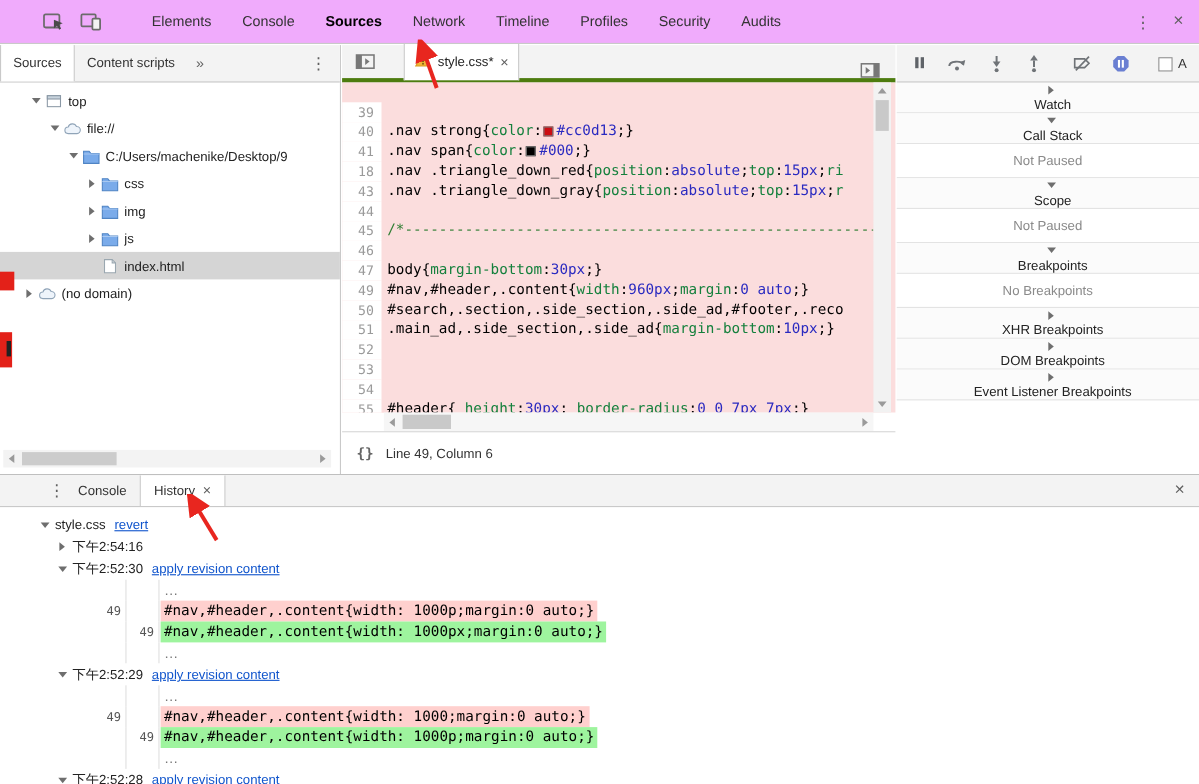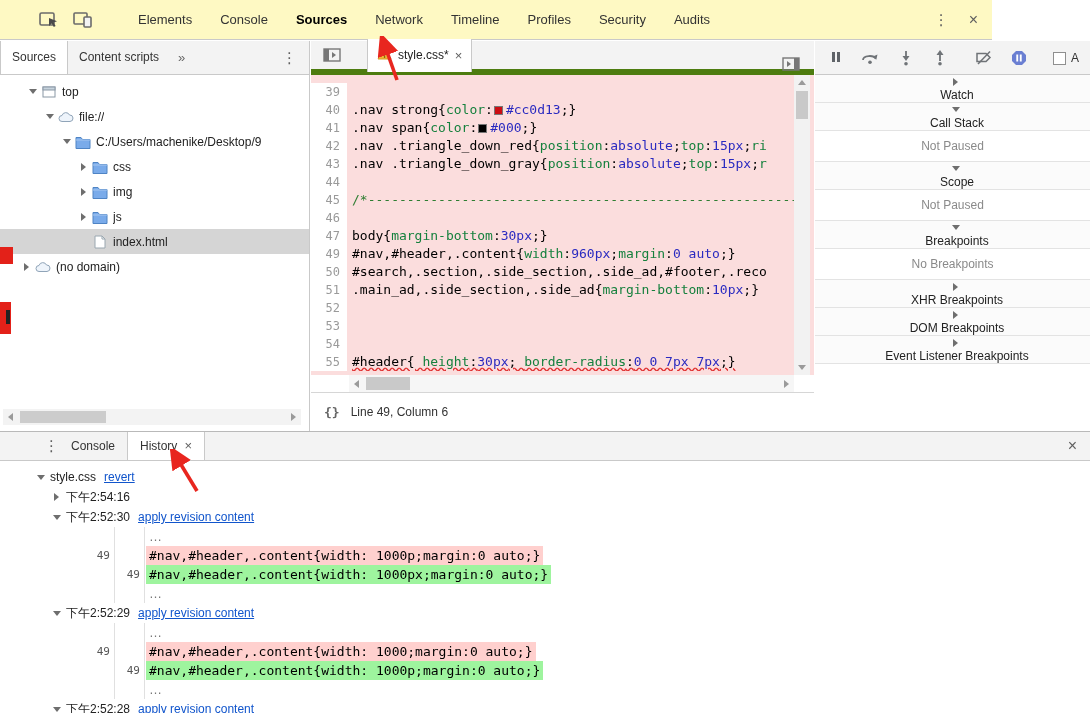--- a/index.html
+++ b/index.html
@@ -1,21 +1,21 @@
 <!DOCTYPE html>
 <html><head>
 <meta charset="utf-8">
 <style>
   *{box-sizing:border-box;margin:0;padding:0;}
   html,body{background:#fff;}
   body{font-family:"Liberation Sans","DejaVu Sans",sans-serif;font-size:12px;color:#222;}
   .root{position:relative;width:1090px;height:713px;background:#fff;overflow:hidden;}
 
   
-  #main-toolbar{position:absolute;left:0;top:0;width:992px;height:40px;background:#fef9c3;border-bottom:1px solid #c9c9c9;display:flex;align-items:center;}
+  #main-toolbar{position:absolute;left:0;top:0;width:1090px;height:40px;background:#f0abfc;border-bottom:1px solid #c9c9c9;display:flex;align-items:center;}
   .tb-icon{width:26px;height:26px;display:flex;align-items:center;justify-content:center;}
   #inspect-icon{margin-left:36px;}
   #device-icon{margin-left:8px;}
   #main-tabs{display:flex;margin-left:28px;height:100%;}
   #main-tabs .tab{padding:0 14px;line-height:39px;font-size:13px;color:#333;white-space:nowrap;}
   #main-tabs .tab.sel{color:#000;font-weight:bold;}
   .tb-right{position:absolute;right:0;top:0;height:40px;display:flex;align-items:center;gap:20px;padding-right:14px;}
   .menu-dots{font-size:15px;color:#5f5f5f;}
   .close-x{font-size:16px;color:#5f5f5f;}
 
@@ -40,28 +40,28 @@
   #tree-scrollbar{position:absolute;left:3px;right:8px;top:368px;height:16px;background:#f3f3f3;}
   .sbh-btn{position:absolute;top:0;width:15px;height:16px;display:flex;align-items:center;justify-content:center;}
   .tri-up{width:0;height:0;border-left:4px solid transparent;border-right:4px solid transparent;border-bottom:5px solid #9a9a9a;}
   .tri-down{width:0;height:0;border-left:4px solid transparent;border-right:4px solid transparent;border-top:5px solid #9a9a9a;}
   .tri-left{width:0;height:0;border-top:4px solid transparent;border-bottom:4px solid transparent;border-right:5px solid #9a9a9a;}
   .tri-right{width:0;height:0;border-top:4px solid transparent;border-bottom:4px solid transparent;border-left:5px solid #9a9a9a;}
   #tree-thumb{position:absolute;left:17px;top:2px;height:12px;width:86px;background:#cccccc;}
 
   
   #editor{position:absolute;left:311px;top:0;width:503px;height:100%;background:#fff;}
-  #editor-tabbar{height:34px;background:#f3f3f3;border-bottom:6px solid #4d7c0f;display:flex;align-items:center;position:relative;}
+  #editor-tabbar{height:34px;background:#f3f3f3;border-bottom:4px solid #4d7c0f;display:flex;align-items:center;position:relative;}
   #nav-toggle{margin-left:8px;}
   #editor-tab{margin-left:22px;height:33px;background:#fff;border-left:1px solid #c9c9c9;border-right:1px solid #c9c9c9;display:flex;align-items:center;padding:0 9px;gap:6px;}
   #editor-tab .tab-label{color:#222;}
   #editor-tab .close-x{font-size:13px;}
   #debugger-toggle{position:absolute;right:10px;top:10px;}
   #code-area{position:absolute;top:34px;left:0;width:503px;height:300px;overflow:hidden;background:#fbdddd;}
-  #code-lines{padding-top:8px;}
+  #code-lines{padding-top:18px;}
   .cline{display:flex;height:18px;line-height:18px;font-family:"DejaVu Sans Mono","Liberation Mono",monospace;font-size:13px;}
   .lnum{width:36px;flex:none;text-align:right;padding-right:7px;color:#9a9a9a;font-size:12px;background:#ffffff;}
   .ltxt{width:447px;flex:none;padding-left:5px;background:#fbdddd;white-space:pre;overflow:hidden;color:#000;}
   .ltxt.err{text-decoration:underline wavy #e03030;}
   .prop{color:#15803d;}
   .val{color:#2a2ac0;}
   .cmt{color:#2e7d32;}
   .swatch{display:inline-block;width:9px;height:9px;border:1px solid #777;margin:0 3px 0 1px;vertical-align:-1px;}
   #v-scroll{position:absolute;top:34px;left:483px;width:16px;height:300px;background:#f2f2f2;}
   .sbv-btn{position:absolute;left:0;width:16px;height:15px;display:flex;align-items:center;justify-content:center;}
@@ -284,21 +284,21 @@
             </div>
             <div class="cline">
               <span class="lnum">40</span>
               <span class="ltxt"><span>.nav strong{</span><span class="prop">color</span><span>:</span><span class="swatch" style="background: rgb(204, 13, 19);"></span><span class="val">#cc0d13</span><span>;}</span></span>
             </div>
             <div class="cline">
               <span class="lnum">41</span>
               <span class="ltxt"><span>.nav span{</span><span class="prop">color</span><span>:</span><span class="swatch" style="background: rgb(0, 0, 0);"></span><span class="val">#000</span><span>;}</span></span>
             </div>
             <div class="cline">
-              <span class="lnum">42</span>
+              <span class="lnum">18</span>
               <span class="ltxt"><span>.nav .triangle_down_red{</span><span class="prop">position</span><span>:</span><span class="val">absolute</span><span>;</span><span class="prop">top</span><span>:</span><span class="val">15px</span><span>;</span><span class="prop">ri</span></span>
             </div>
             <div class="cline">
               <span class="lnum">43</span>
               <span class="ltxt"><span>.nav .triangle_down_gray{</span><span class="prop">position</span><span>:</span><span class="val">absolute</span><span>;</span><span class="prop">top</span><span>:</span><span class="val">15px</span><span>;</span><span class="prop">r</span></span>
             </div>
             <div class="cline">
               <span class="lnum">44</span>
               <span class="ltxt"></span>
             </div>

